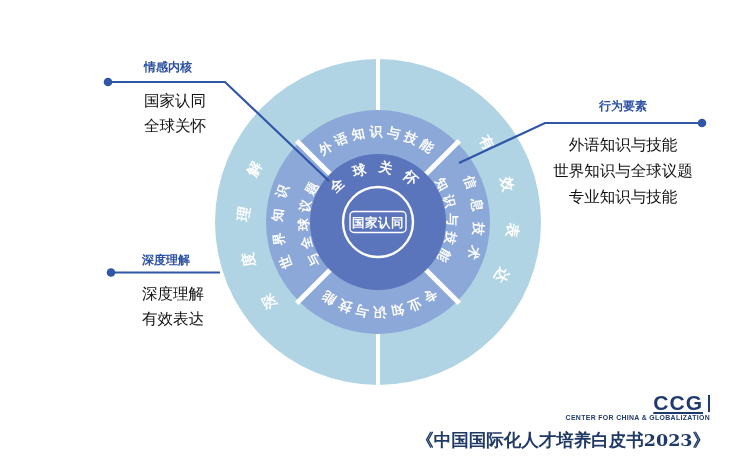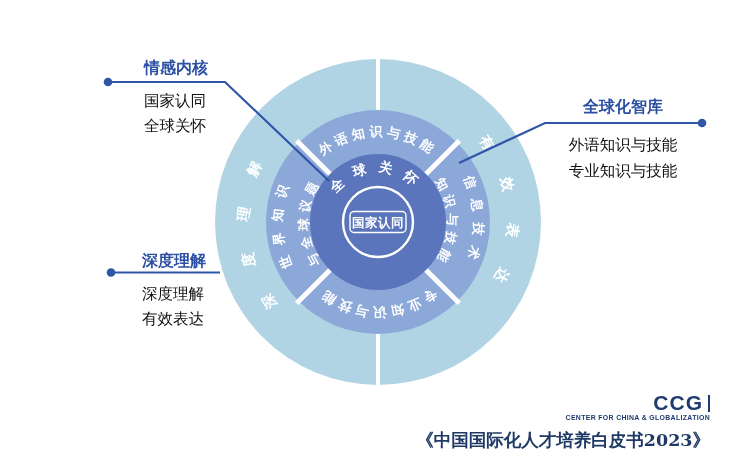--- a/index.html
+++ b/index.html
@@ -13,36 +13,36 @@
   .t-mid4   {font-weight:bold;font-size:13px;  fill:#ffffff;letter-spacing:10px;}
   .t-mid5   {font-weight:bold;font-size:12.5px;fill:#ffffff;letter-spacing:5px;}
   .t-outer  {font-weight:bold;font-size:14.5px;fill:#ffffff;letter-spacing:30px;}
   .t-center {font-weight:bold;font-size:12.5px;fill:#ffffff;letter-spacing:0.5px;}
   .lead     {stroke:#3056A8;stroke-width:2.2;fill:none;}
   .gap4     {stroke:#ffffff;stroke-width:4;}
   .gap5     {stroke:#ffffff;stroke-width:5;}
 
   
   .legend{position:absolute;}
-  .legend .title{font-size:16px;font-weight:bold;color:#2B4FA3;line-height:19px;}
+  .legend .title{font-size:12px;font-weight:bold;color:#2B4FA3;line-height:19px;}
   .legend .item{font-size:15.5px;color:#111111;line-height:16px;}
   .legend-emotion{left:144px;top:58px;}
   .legend-emotion .title{margin-bottom:16px;}
   .legend-emotion .item{margin-bottom:9px;}
   .legend-behavior{left:142px;top:251px;}
   .legend-behavior .title{margin-bottom:16px;}
   .legend-behavior .item{margin-bottom:9px;}
   .legend-cognitive{left:540px;top:97px;width:166px;text-align:center;}
   .legend-cognitive .title{margin-bottom:21px;}
   .legend-cognitive .item{margin-bottom:10px;}
 
   
   .footer{position:absolute;right:40px;top:393px;text-align:right;}
   .logo-row{display:flex;justify-content:flex-end;align-items:center;gap:5px;
-            color:#1E3A6E;font-weight:bold;font-size:19px;line-height:20px;}
+            color:#1E3A6E;font-weight:bold;font-size:19px;line-height:20px;text-decoration:underline;}
   .ccg{font-weight:900;font-size:21px;letter-spacing:1px;}
   .logo-bar{width:2px;height:17px;background:#1E3A6E;}
   .logo-cn{letter-spacing:0.5px;}
   .logo-sub{font-size:6.9px;font-weight:bold;color:#1E3A6E;letter-spacing:0.35px;margin-top:1px;}
   .book{font-family:"DejaVu Serif","Liberation Serif",serif;font-weight:bold;
         font-size:17.5px;color:#203A66;margin-top:7px;}
 </style>
 </head>
 <body>
 
@@ -117,22 +117,23 @@
     <div class="item">全球关怀</div>
   </div>
 
   <div class="legend legend-behavior">
     <div class="title">深度理解</div>
     <div class="item">深度理解</div>
     <div class="item">有效表达</div>
   </div>
 
   <div class="legend legend-cognitive">
-    <div class="title">全球化智库</div>
+    <div class="title">行为要素</div>
     <div class="item">外语知识与技能</div>
+    <div class="item">世界知识与全球议题</div>
     <div class="item">专业知识与技能</div>
   </div>
 
   <div class="footer">
     <div class="logo-row">
       <span class="ccg">CCG</span>
       <span class="logo-bar"></span>
     </div>
     <div class="logo-sub">CENTER FOR CHINA &amp; GLOBALIZATION</div>
     <div class="book">《中国国际化人才培养白皮书2023》</div>

